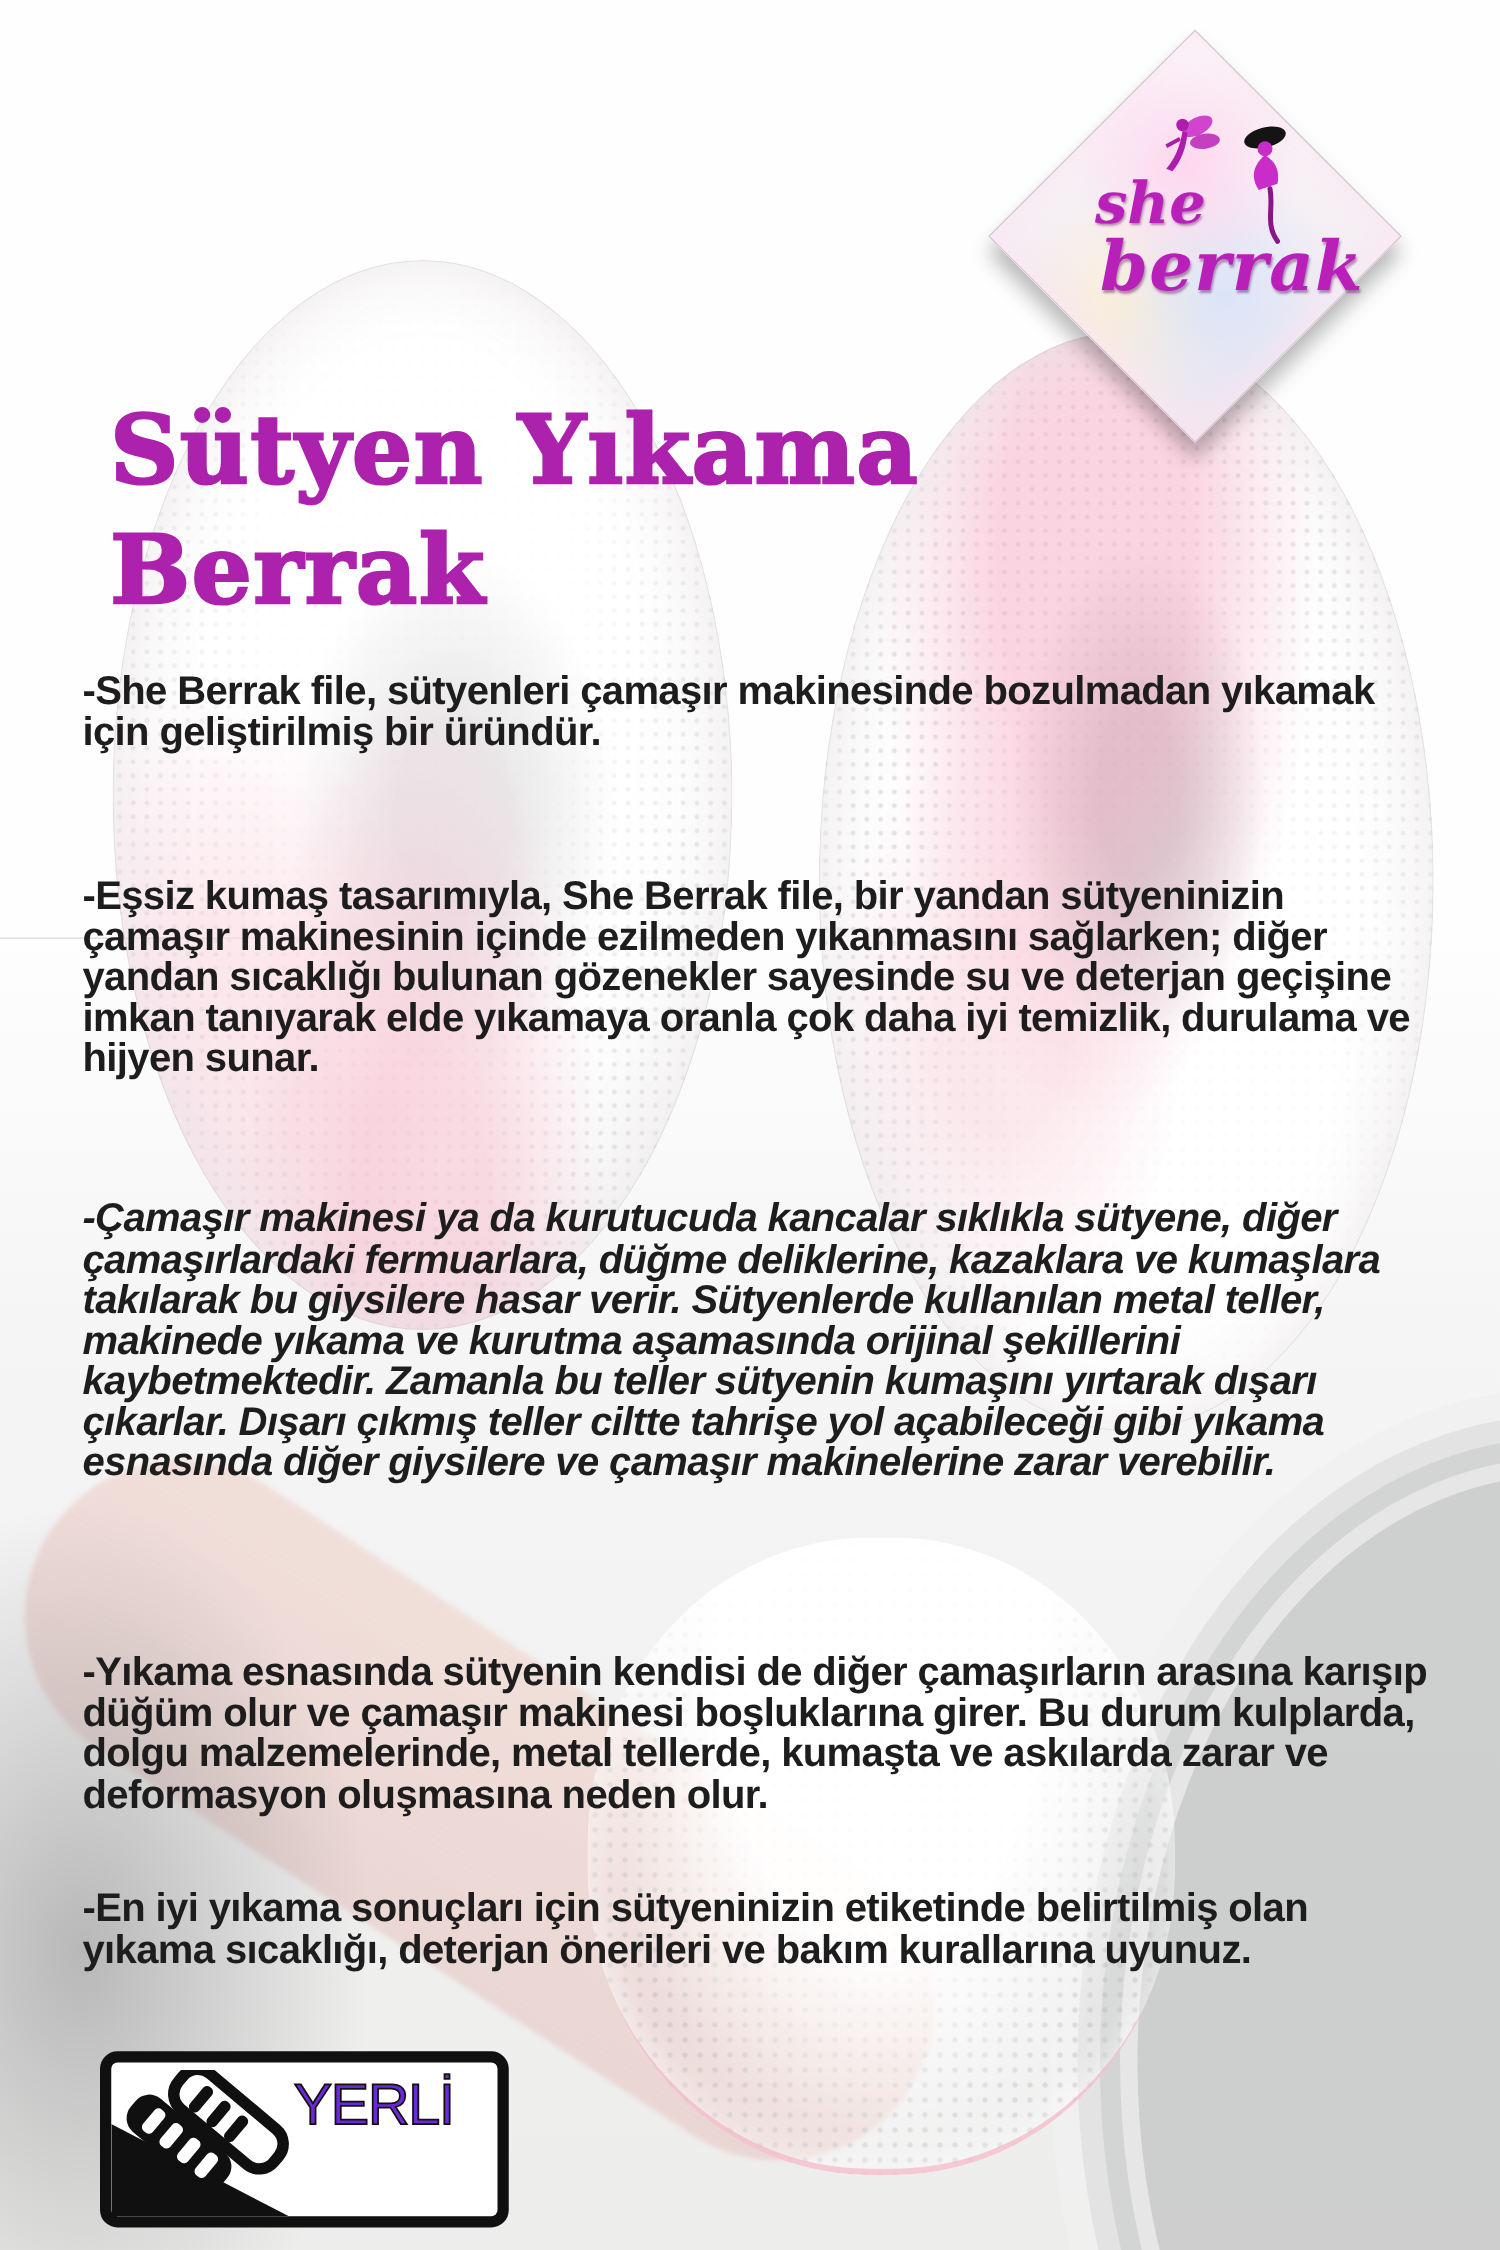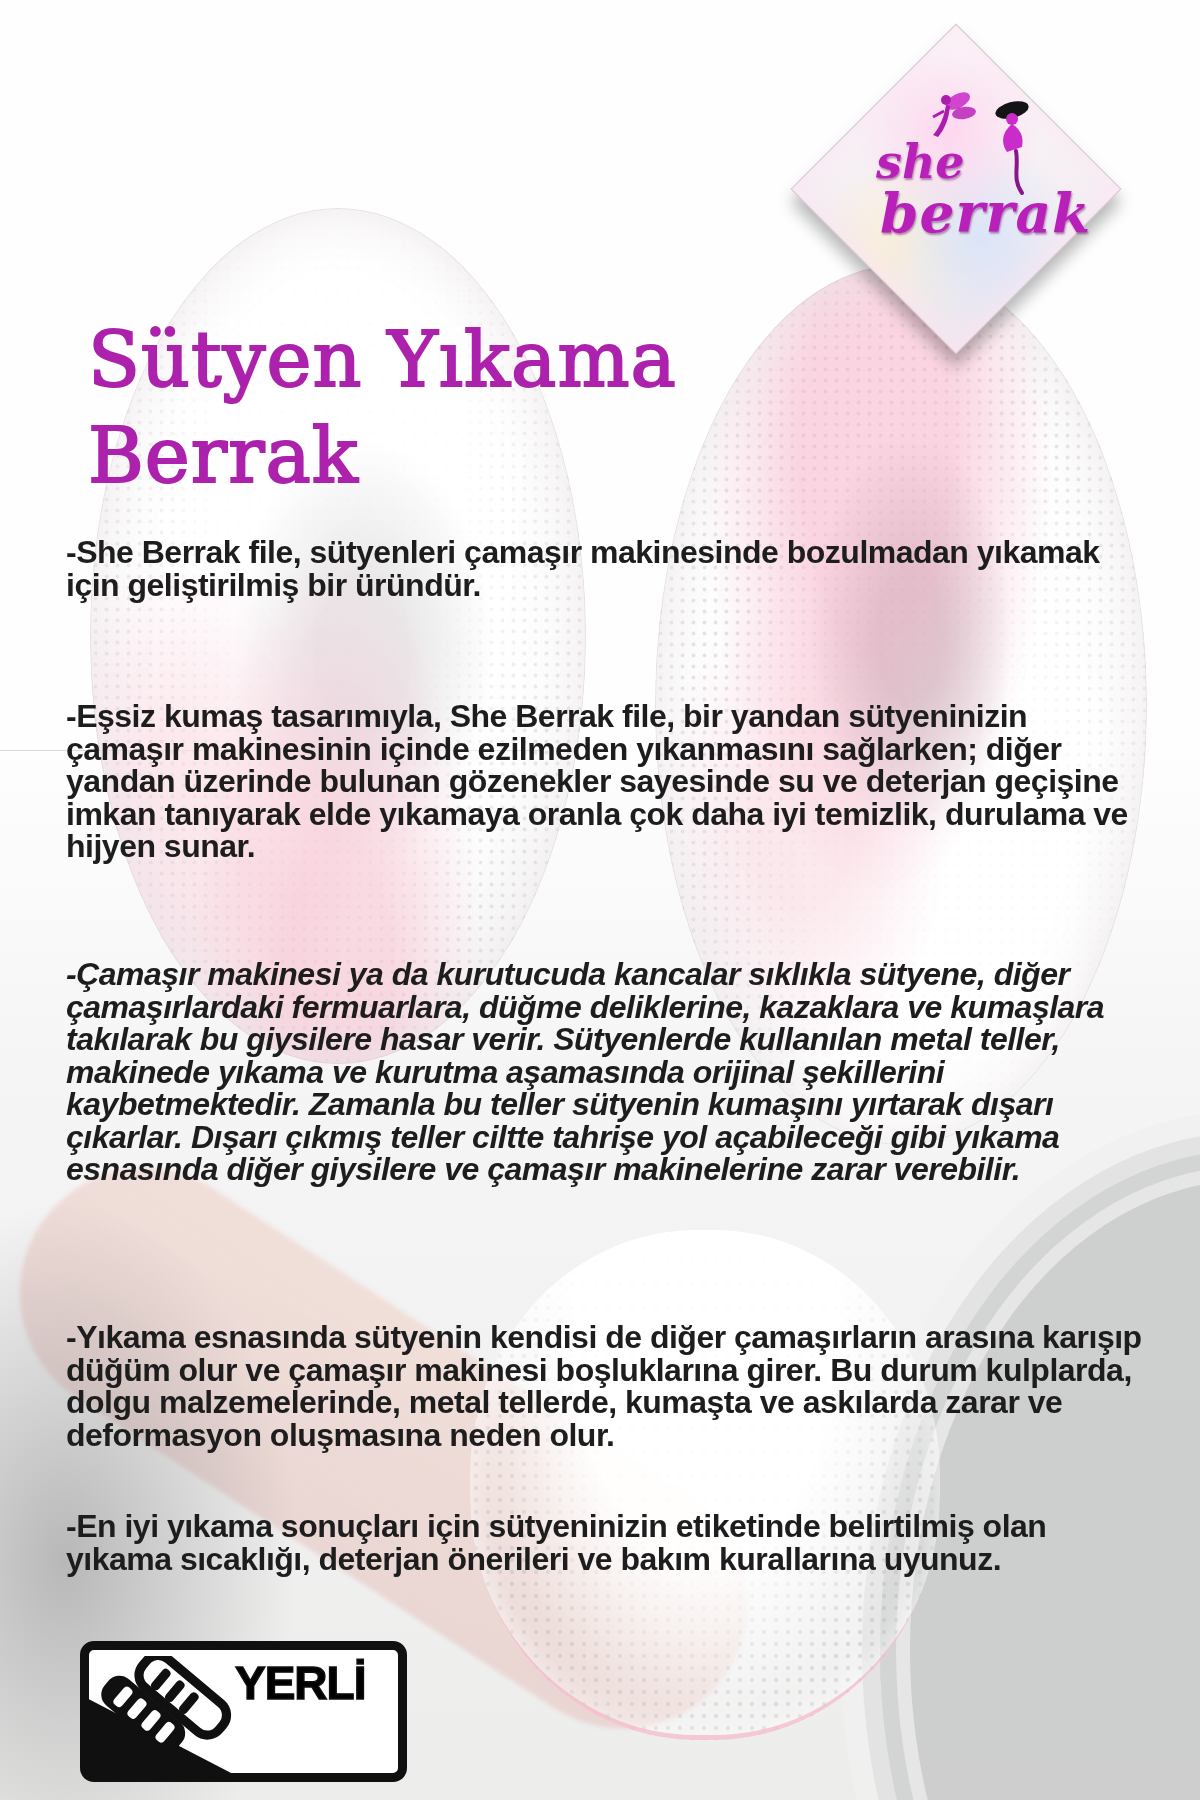--- a/index.html
+++ b/index.html
@@ -79,40 +79,40 @@
     position:absolute; font-family:"DejaVu Serif", serif; font-style:italic; font-weight:bold;
     color:#b91fb9; text-shadow:1px 2px 2px rgba(90,10,90,.45); line-height:1;
   }
   .logo-she{ left:36px; top:66px; font-size:46px; }
   .logo-berrak{ left:40px; top:112px; font-size:55px; letter-spacing:1px;}
   .fairy-svg{ position:absolute; left:84px; top:14px; }
   .lady-svg{ position:absolute; left:152px; top:26px; }
   
   .title{
     position:absolute; left:88px; top:312px; z-index:5;
-    font-family:"DejaVu Serif", serif; font-weight:400;
+    font-family:"DejaVu Serif", serif; font-weight:700;
     font-size:76px; line-height:96px; letter-spacing:1px; color:#ac22ac;
     -webkit-text-stroke:2px #ac22ac;
   }
   
   .para{
     position:absolute; left:66px; width:1078px; z-index:5;
     font-size:32px; line-height:32.5px; font-weight:700; letter-spacing:-0.5px; color:#1d1d1d;
   }
   .p1{ top:536px; } .p2{ top:700px; } .p3{ top:958px;font-style:italic; } .p4{ top:1285px;margin-top:36px; } .p5{ top:1510px; }
   
   .badge{
     position:absolute; left:80px; top:1641px; width:327px; height:141px; z-index:5;
     background:#fff; border:9px solid #101010; border-radius:14px; box-sizing:border-box;
   }
   .badge-tri{ position:absolute; left:0; bottom:0; width:46%; height:60%;
     background:#101010; clip-path:polygon(0 0,100% 100%,0 100%); }
   .badge-hands{ position:absolute; left:2px; top:6px; width:148px; height:112px; }
   .badge-text{
-    position:absolute; left:146px; top:8px; color:#000000; font-weight:700;
+    position:absolute; left:146px; top:8px; color:#6d28d9; font-weight:400;
     font-size:46px; line-height:51px; letter-spacing:-1px; -webkit-text-stroke:1.4px #101010;
   }
 </style>
 </head>
 <body>
 
 <div class="page">
 
   <div class="washer-photo"></div>
   <div class="photo-top-edge"></div>
@@ -142,21 +142,21 @@
       <div class="logo-word logo-berrak">berrak</div>
     </div>
   </div>
 
   <div class="title">
     <div>Sütyen Yıkama</div>
     <div>Berrak</div>
   </div>
 
   <div class="para p1">-She Berrak file, sütyenleri çamaşır makinesinde bozulmadan yıkamak için geliştirilmiş bir üründür.</div>
-  <div class="para p2">-Eşsiz kumaş tasarımıyla, She Berrak file, bir yandan sütyeninizin çamaşır makinesinin içinde ezilmeden yıkanmasını sağlarken; diğer yandan üzerinde bulunan gözenekler sayesinde su ve deterjan geçişine imkan tanıyarak elde yıkamaya oranla çok daha iyi temizlik, durulama ve hijyen sunar.</div>
+  <div class="para p2">-Eşsiz kumaş tasarımıyla, She Berrak file, bir yandan sütyeninizin çamaşır makinesinin içinde ezilmeden yıkanmasını sağlarken; diğer yandan sıcaklığı bulunan gözenekler sayesinde su ve deterjan geçişine imkan tanıyarak elde yıkamaya oranla çok daha iyi temizlik, durulama ve hijyen sunar.</div>
   <div class="para p3">-Çamaşır makinesi ya da kurutucuda kancalar sıklıkla sütyene, diğer çamaşırlardaki fermuarlara, düğme deliklerine, kazaklara ve kumaşlara takılarak bu giysilere hasar verir. Sütyenlerde kullanılan metal teller, makinede yıkama ve kurutma aşamasında orijinal şekillerini kaybetmektedir. Zamanla bu teller sütyenin kumaşını yırtarak dışarı çıkarlar. Dışarı çıkmış teller ciltte tahrişe yol açabileceği gibi yıkama esnasında diğer giysilere ve çamaşır makinelerine zarar verebilir.</div>
   <div class="para p4">-Yıkama esnasında sütyenin kendisi de diğer çamaşırların arasına karışıp düğüm olur ve çamaşır makinesi boşluklarına girer. Bu durum kulplarda, dolgu malzemelerinde, metal tellerde, kumaşta ve askılarda zarar ve deformasyon oluşmasına neden olur.</div>
   <div class="para p5">-En iyi yıkama sonuçları için sütyeninizin etiketinde belirtilmiş olan yıkama sıcaklığı, deterjan önerileri ve bakım kurallarına uyunuz.</div>
 
   <div class="badge">
     <div class="badge-tri"></div>
     <svg class="badge-hands" viewBox="0 0 130 110">
       <g transform="rotate(40 65 50)">
         <rect x="22" y="12" width="98" height="36" rx="15" fill="#ffffff" stroke="#101010" stroke-width="9"></rect>
         <g fill="#101010">

